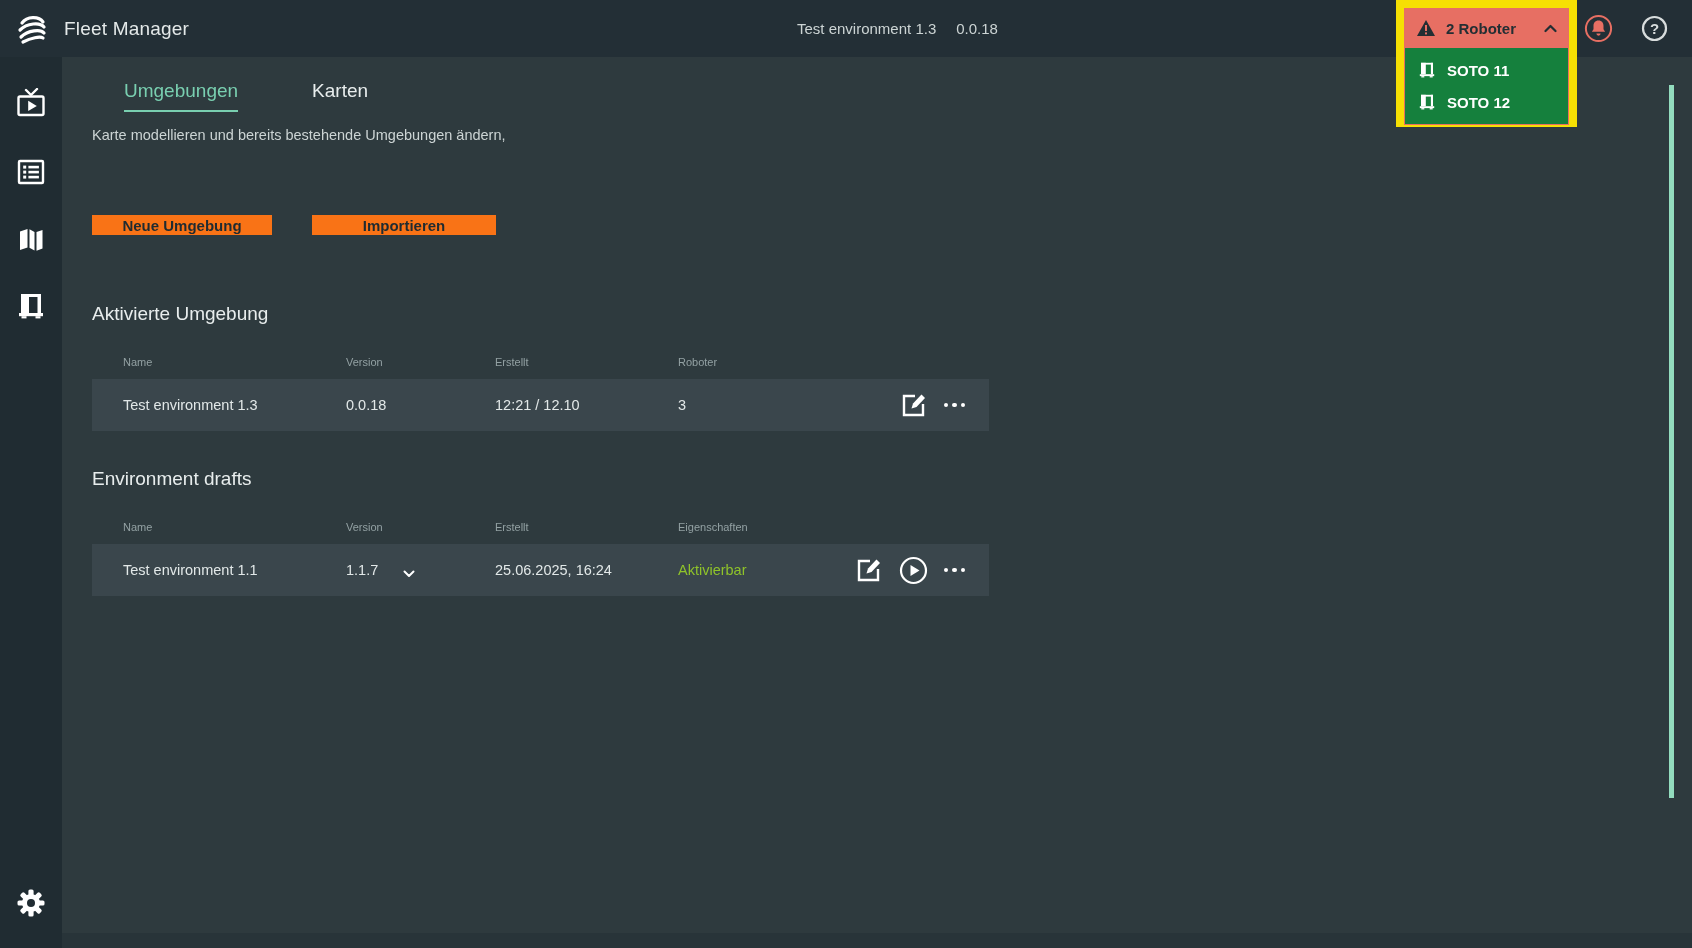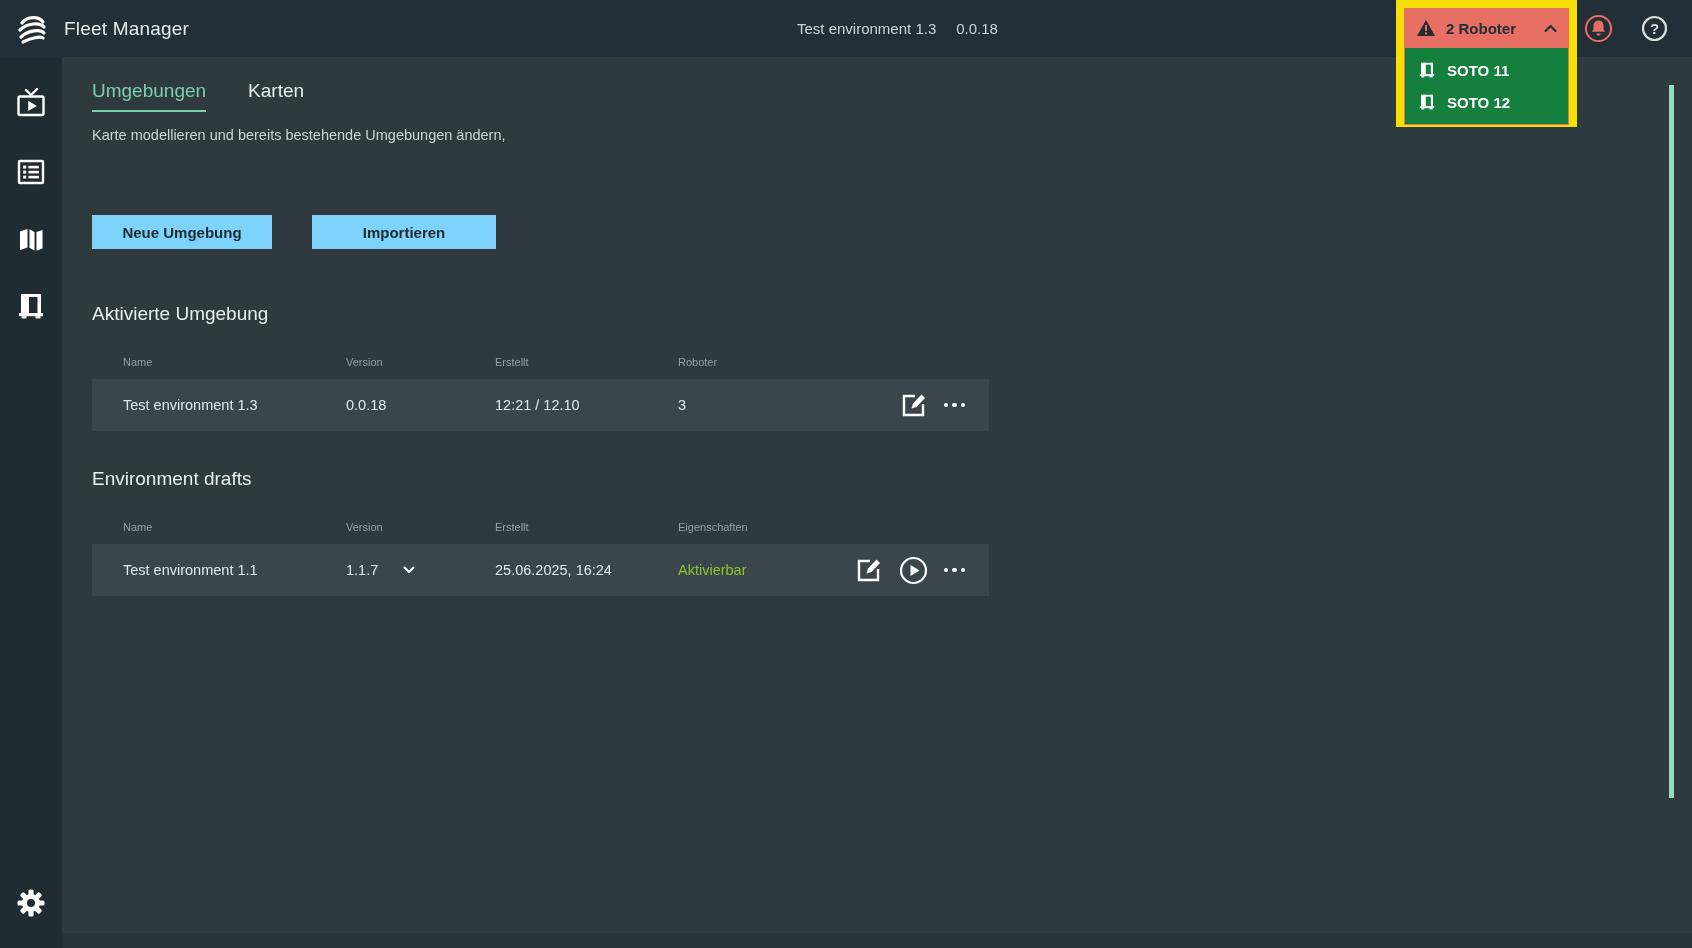--- a/index.html
+++ b/index.html
@@ -23,40 +23,40 @@
   
   .sidebar {
     position:absolute; left:0; top:57px; width:62px; height:891px;
     background:#202c32; z-index:4;
   }
   .side-icon { position:absolute; left:16px; width:30px; height:30px; cursor:pointer; }
   
   .content { position:absolute; left:62px; top:57px; width:1630px; height:876px; background:#2e3a3e; }
   .footer-strip { position:absolute; left:62px; top:933px; width:1630px; height:15px; background:#283439; }
   .tabs { position:absolute; left:92px; top:80px; display:flex; gap:42px; }
-  .tab { font-size:19px; color:#e8eded; padding-bottom:8px; cursor:pointer; }
+  .tab { font-size:19px; color:#e8eded; padding-bottom:8px; cursor:pointer;margin-left:32px; }
   .tab.active { color:#79cfb0; border-bottom:2px solid #79cfb0; }
   .desc { position:absolute; left:92px; top:126px; font-size:14.5px; line-height:19.5px; color:#ccd4d4; }
   .btn-row { position:absolute; left:92px; top:215px; display:flex; gap:40px; }
   .btn {
-    height:34px; background:#7dd3fc; color:#1f2b31; border:none;
+    height:20px; background:#f97316; color:#1f2b31; border:none;
     font-family:inherit; font-size:15px; font-weight:bold; cursor:pointer;
     display:flex; align-items:center; justify-content:center;
   }
   .btn.w1 { width:180px; } .btn.w2 { width:184px; }
   .section-title { position:absolute; left:92px; font-size:19px; color:#e8eded; }
   .tbl { position:absolute; left:92px; width:897px; }
   .tbl-head, .tbl-row {
     display:grid; grid-template-columns:254px 149px 183px 1fr; align-items:center;
   }
   .tbl-head { height:34px; font-size:11px; color:#93a1a3; }
   .tbl-row { height:52px; background:#3a464c; font-size:14.5px; color:#e2e8e8; position:relative; }
   .c1 { padding-left:31px; }
   .lime { color:#8fc32a; }
-  .ver-wrap { display:flex; align-items:center; gap:25px; cursor:pointer; }
+  .ver-wrap { display:flex; align-items:flex-end; gap:25px; cursor:pointer; }
   .row-icons { position:absolute; right:24px; top:0; height:52px; display:flex; align-items:center; gap:15px; }
   .row-icon { width:30px; height:30px; display:flex; align-items:center; justify-content:center; cursor:pointer; }
   .dots { display:flex; gap:4px; align-items:center; cursor:pointer; }
   .dots span { width:4.5px; height:4.5px; border-radius:50%; background:#fff; }
   
   .annotation {
     position:absolute; left:1396px; top:0; width:181px; height:127px;
     background:#f6e003; padding:8px; z-index:10;
   }
   .dd-header {

